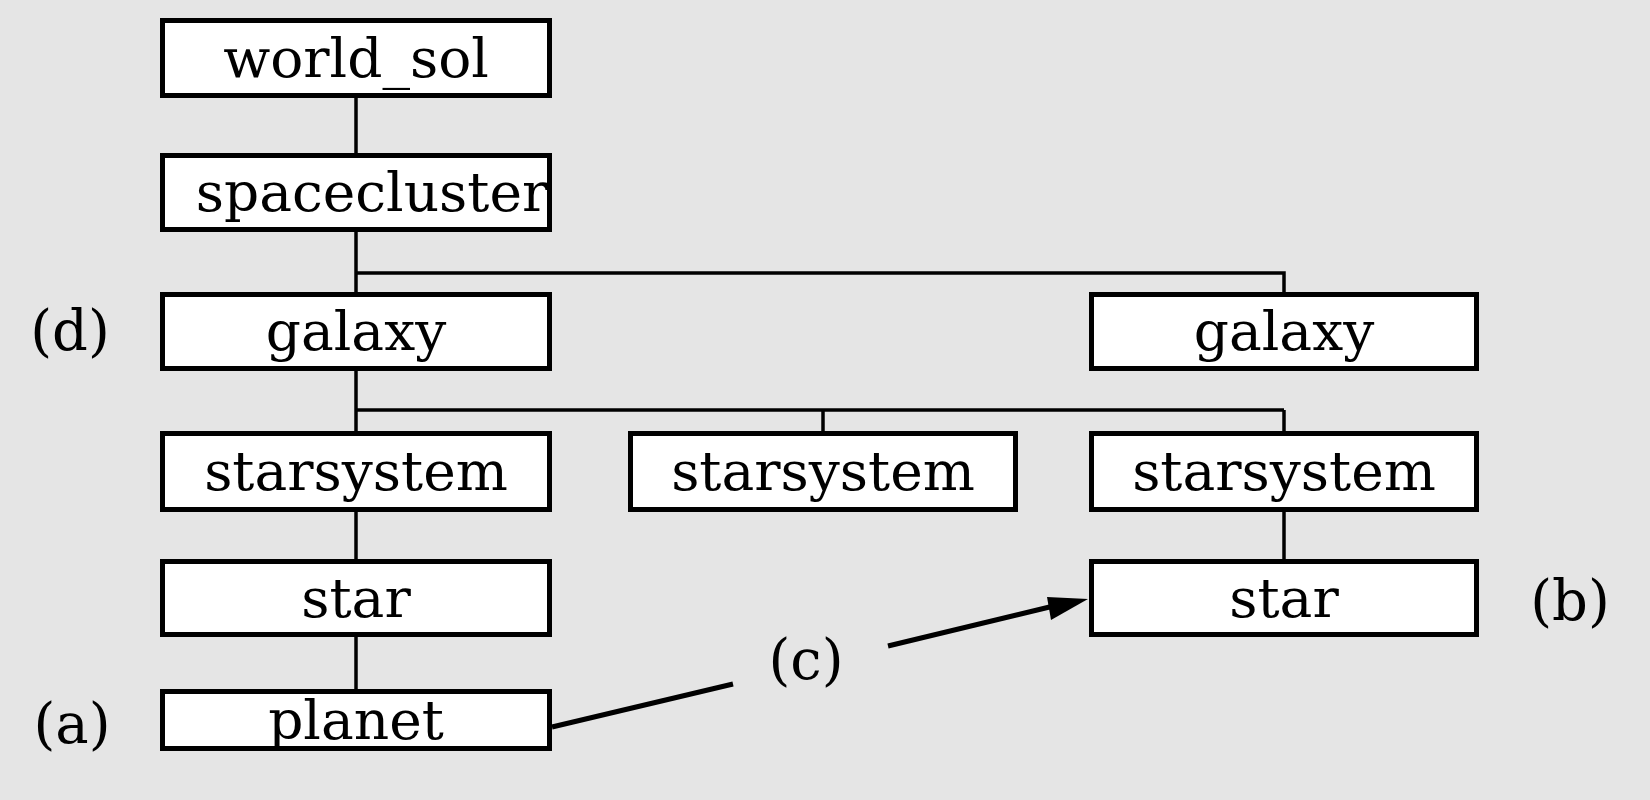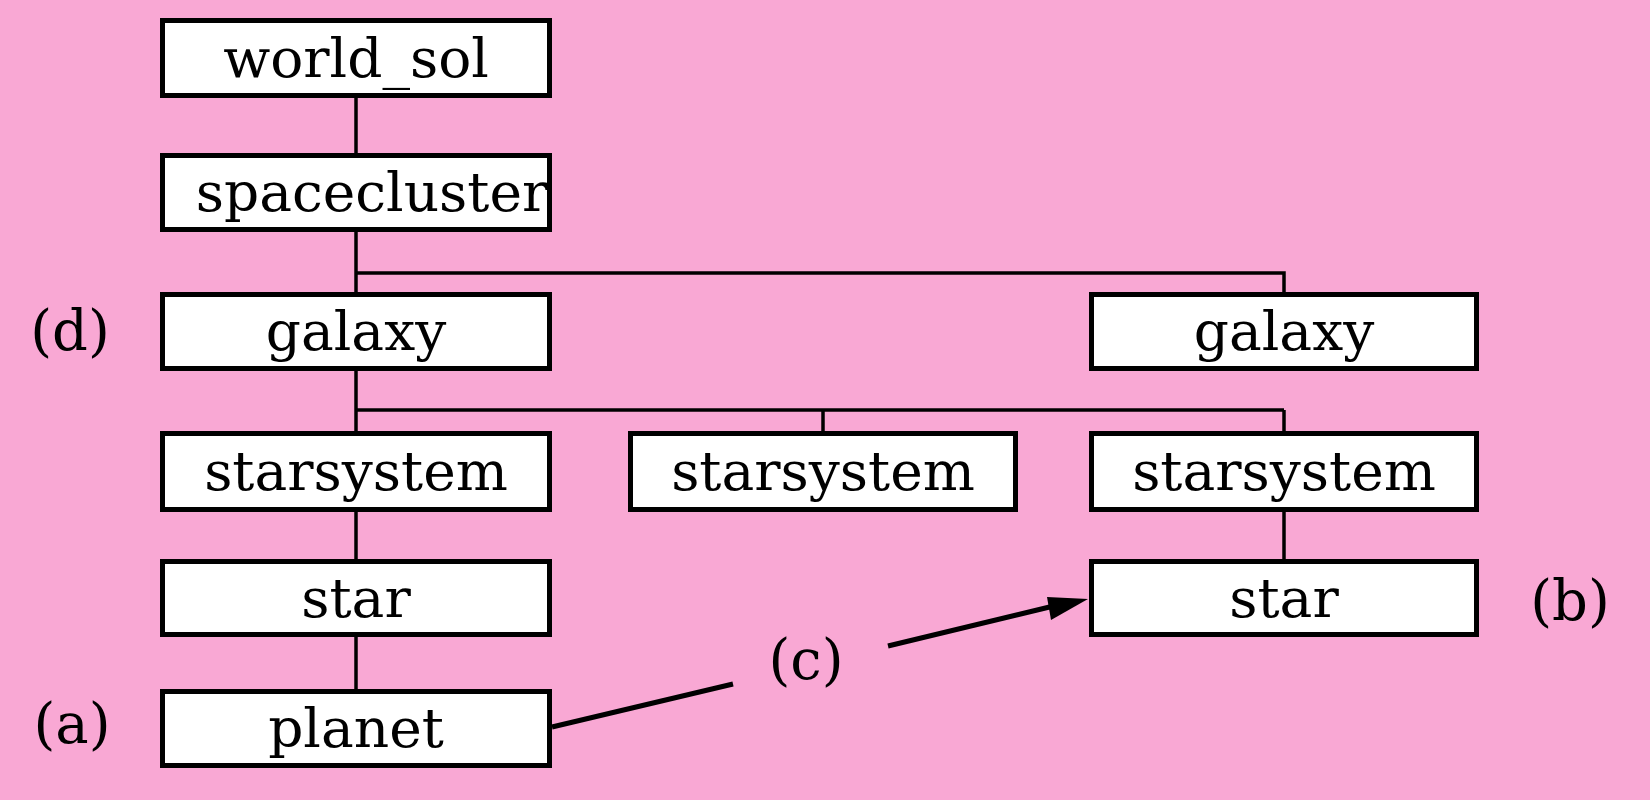--- a/index.html
+++ b/index.html
@@ -1,20 +1,20 @@
 <!DOCTYPE html>
 <html><head>
 <meta charset="utf-8">
 <style>
   html, body { margin: 0; padding: 0; background: #ffffff; }
   .canvas {
     position: relative;
     width: 1650px;
     height: 800px;
-    background: #f9a8d4;
+    background: #e5e5e5;
     font-family: "DejaVu Serif", "Liberation Serif", serif;
     color: #000000;
     overflow: hidden;
   }
   .wires {
     position: absolute;
     left: 0; top: 0;
     width: 1650px; height: 800px;
     z-index: 1;
   }
@@ -94,21 +94,21 @@
   </div>
 
   <div class="node" style="left:160px; top:559px; width:392px; height:78px;">
     <span>star</span>
   </div>
 
   <div class="node" style="left:1089px; top:559px; width:390px; height:78px;">
     <span>star</span>
   </div>
 
-  <div class="node" style="left:160px; top:689px; width:392px; height:79px;">
+  <div class="node" style="left:160px; top:689px; width:392px; height:62px;">
     <span>planet</span>
   </div>
 
   <div class="side-label" style="left:70px; top:331px;">(d)</div>
 
   <div class="side-label" style="left:72px; top:724px;">(a)</div>
 
   <div class="side-label" style="left:1570px; top:601px;">(b)</div>
 
   <div class="side-label" style="left:806px; top:660px;">(c)</div>

